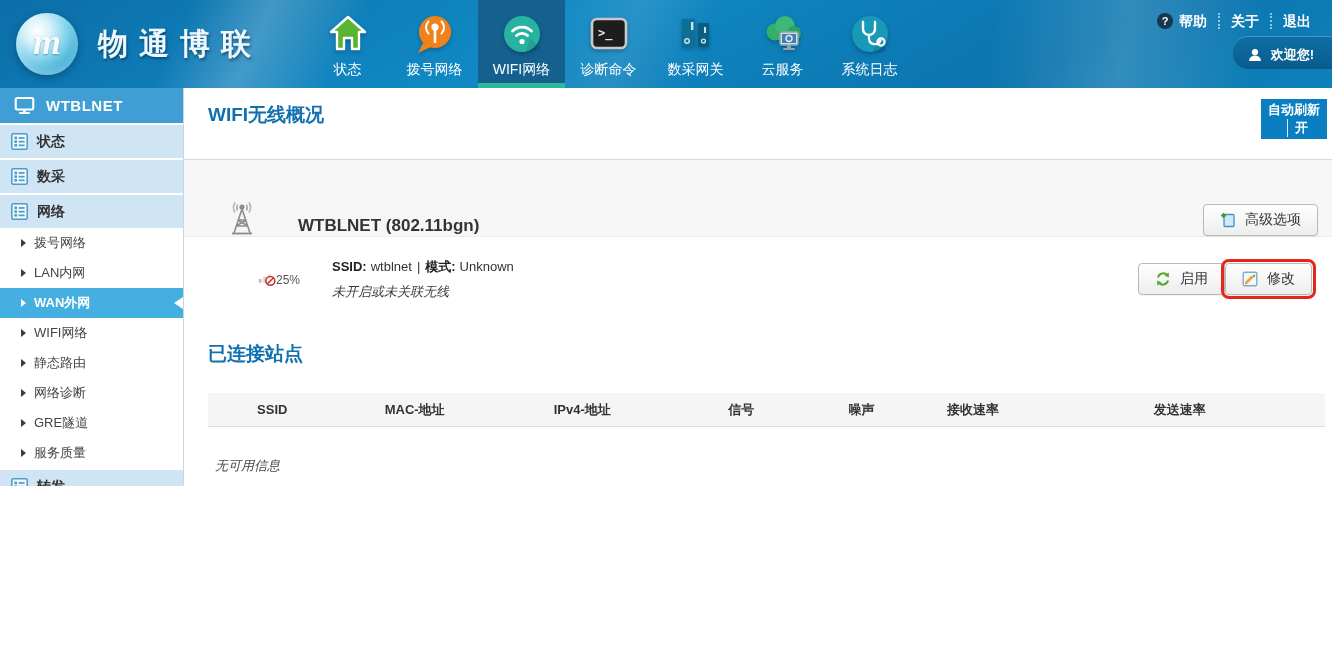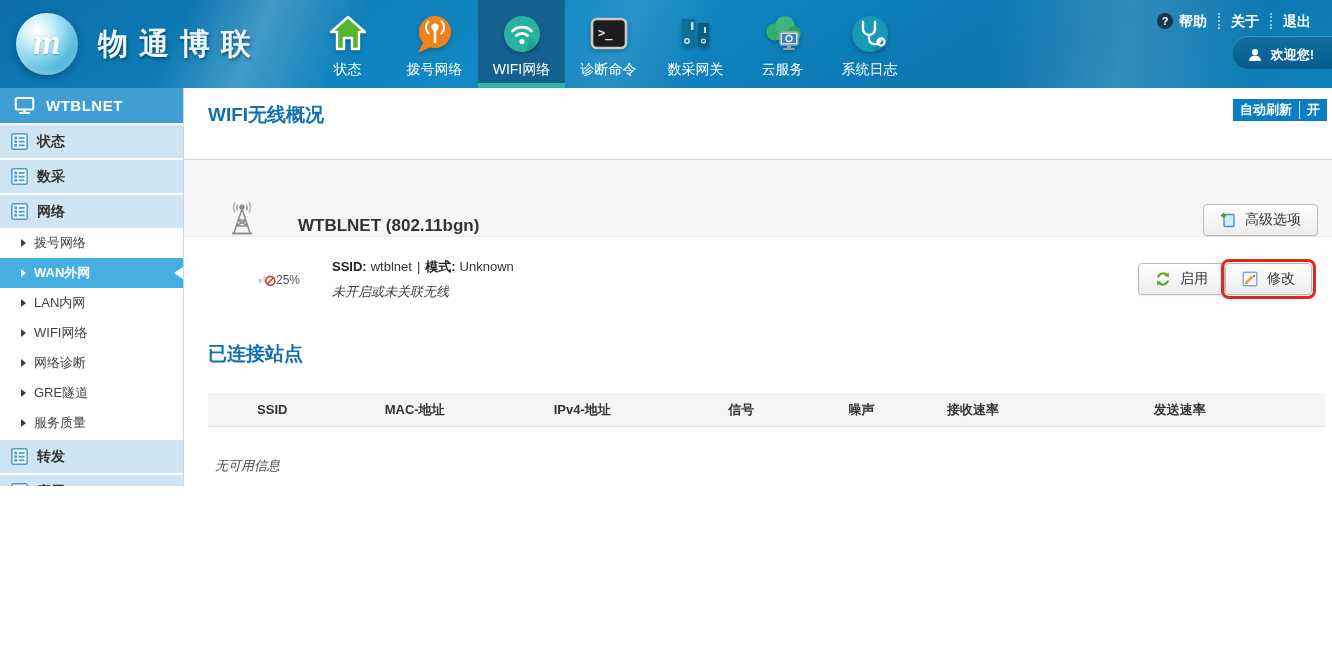--- a/index.html
+++ b/index.html
@@ -52,21 +52,21 @@
   .side-sub{height:30px;flex:none;display:flex;align-items:center;gap:8px;padding-left:21px;
     font-size:13px;color:#444;cursor:pointer;background:#fff;}
   .tri{width:0;height:0;border-left:5px solid #3c3c3c;border-top:4px solid transparent;border-bottom:4px solid transparent;flex:none;}
   .side-sub.selected{background:#45afe2;color:#fff;font-weight:bold;
     clip-path:polygon(0 0,100% 0,100% 30%,calc(100% - 9px) 50%,100% 70%,100% 100%,0 100%);}
   .side-sub.selected .tri{border-left-color:#fff;}
 
   .main{flex:1;position:relative;background:#fff;overflow:hidden;}
   .page-title{margin:14px 0 0 24px;font-size:19px;font-weight:bold;color:#1170b0;}
   .auto-refresh{position:absolute;top:11px;right:5px;background:#0b7ec2;color:#fff;font-size:13px;font-weight:bold;
-    padding:2px 7px;display:flex;align-items:center;cursor:pointer;}
+    padding:2px 7px;display:flex;align-items:center;cursor:pointer;flex-direction:column;}
   .auto-refresh .state{border-left:1px solid rgba(255,255,255,.85);padding-left:7px;margin-left:7px;}
 
   .wifi-head{margin-top:31px;background:#f6f6f6;border-top:1px solid #d8d8d8;border-bottom:1px solid #ececec;
     height:76px;display:flex;align-items:flex-end;padding:0 14px 0 40px;}
   .device-name{margin-left:38px;font-size:17px;font-weight:bold;color:#333;}
   .btn{display:inline-flex;align-items:center;justify-content:center;gap:9px;padding:6px 16px;min-width:68px;
     background:linear-gradient(#ffffff,#ededed);border:1px solid #b9b9b9;border-radius:4px;
     font-size:14px;color:#333;cursor:pointer;box-shadow:0 1px 1px rgba(0,0,0,.06);}
   .btn.adv{margin-left:auto;}
   .btn.highlighted{outline:3px solid #e5261b;outline-offset:1px;}
@@ -244,31 +244,35 @@
             <rect x="3.4" y="11" width="2.6" height="2.6" fill="#4a9cc9"></rect>
             <rect x="7.6" y="11.5" width="6" height="1.7" fill="#4a9cc9"></rect>
           </svg>
         <span>网络</span>
       </div>
 
       <div class="side-sub">
         <span class="tri"></span>
         <span>拨号网络</span>
       </div>
+      <div class="side-sub">
+        <span class="tri"></span>
+        <span>LAN内网</span>
+      </div>
       <div class="side-sub selected">
         <span class="tri"></span>
         <span>WAN外网</span>
       </div>
       <div class="side-sub">
         <span class="tri"></span>
-        <span>LAN内网</span>
-      </div>
-      <div class="side-sub">
-        <span class="tri"></span>
         <span>WIFI网络</span>
+      </div>
+      <div class="side-sub">
+        <span class="tri"></span>
+        <span>静态路由</span>
       </div>
       <div class="side-sub">
         <span class="tri"></span>
         <span>网络诊断</span>
       </div>
       <div class="side-sub">
         <span class="tri"></span>
         <span>GRE隧道</span>
       </div>
       <div class="side-sub">

